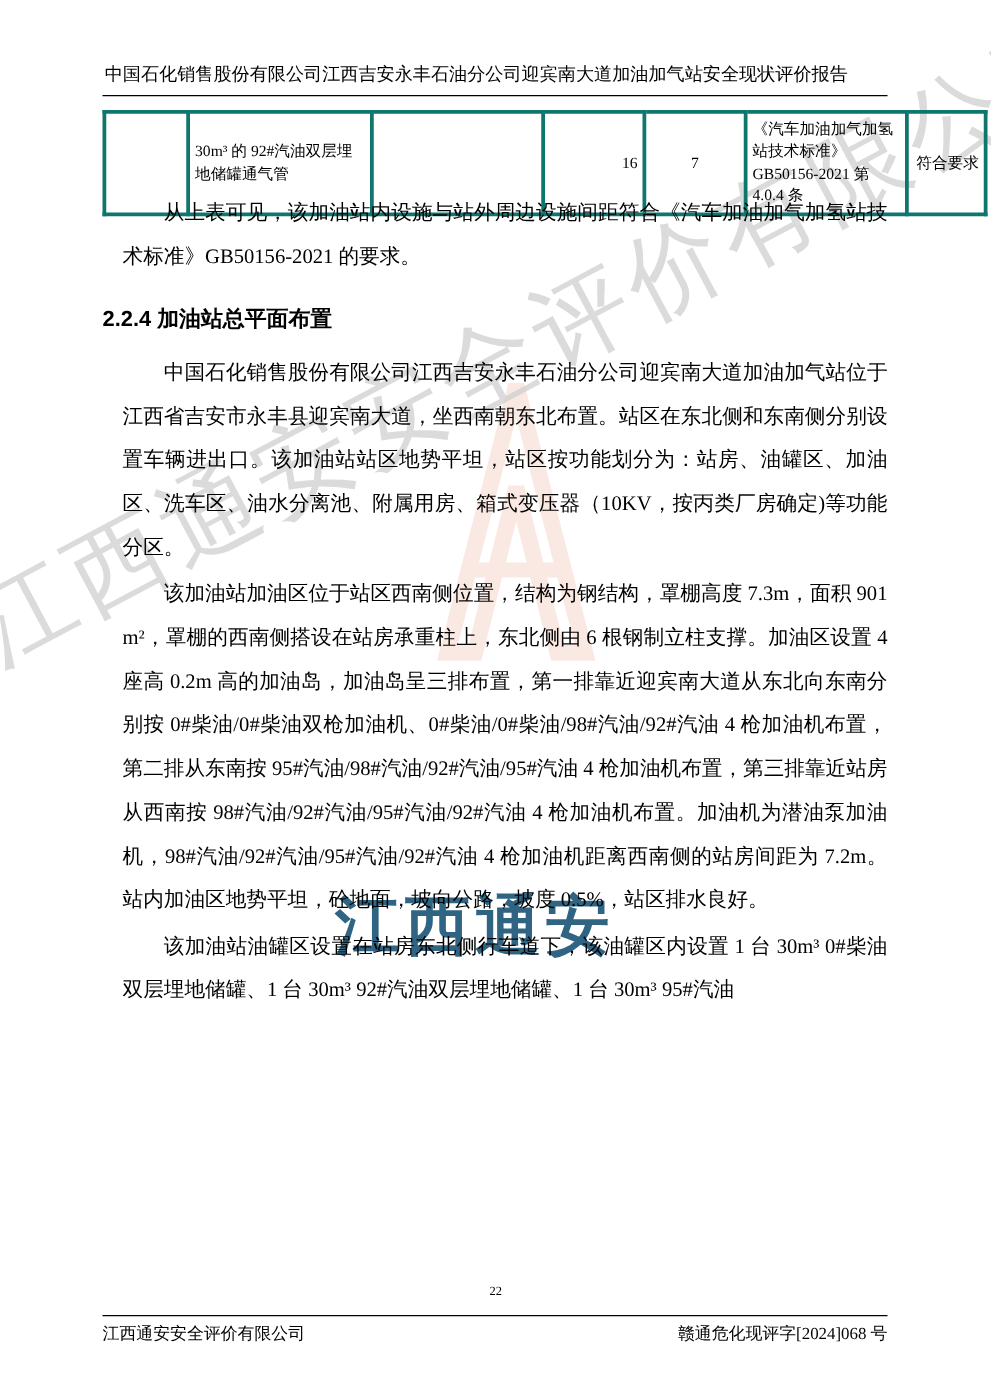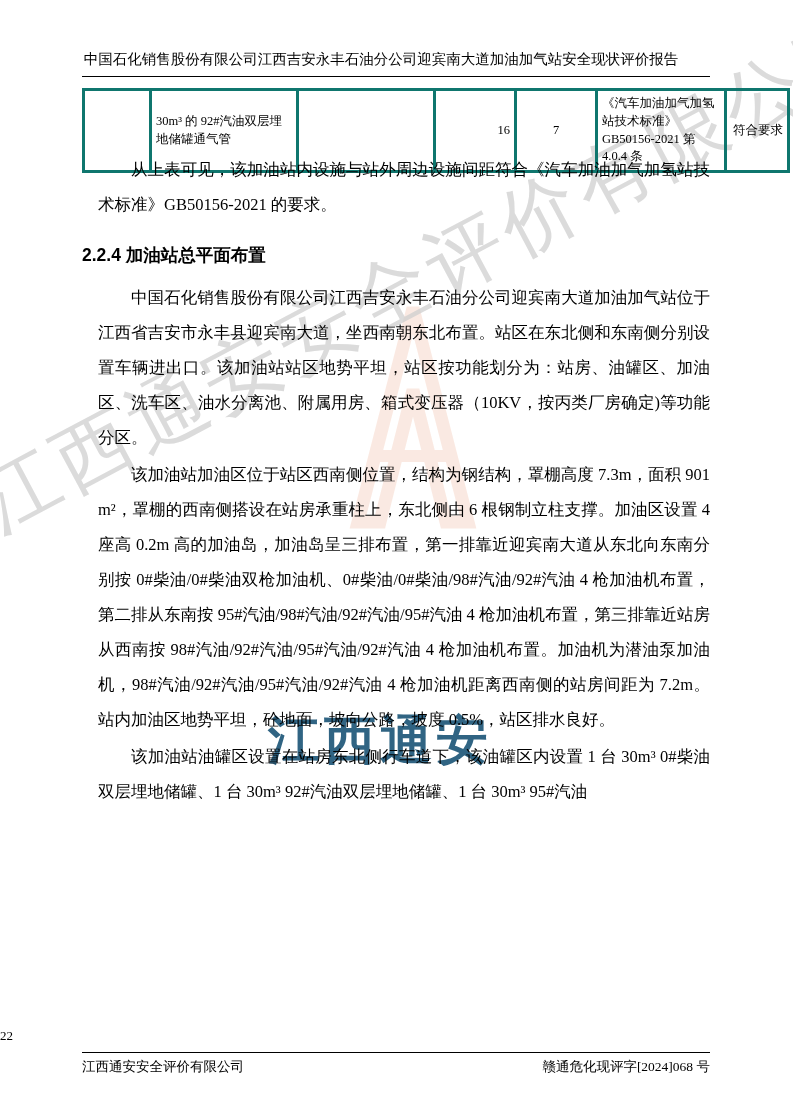--- a/index.html
+++ b/index.html
@@ -134,21 +134,22 @@
     line-height: 30px;
     text-indent: 0;
   }
 
   
   .pgnum {
     position: absolute;
     left: 0;
     top: 1028px;
     width: 793px;
-    font-size: 13px;
+    text-align: center;
+    font-size: 10px;
     z-index: 3;
   }
   .footer-rule {
     position: absolute;
     left: 82px;
     top: 1052px;
     width: 628px;
     height: 1px;
     background: #000;
     z-index: 3;

